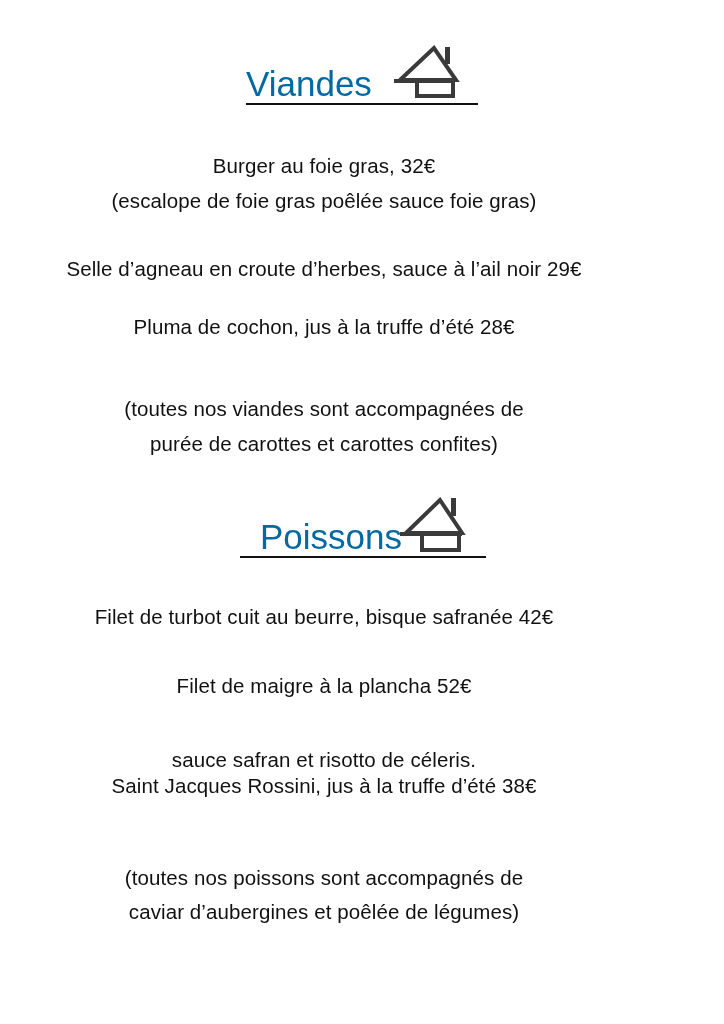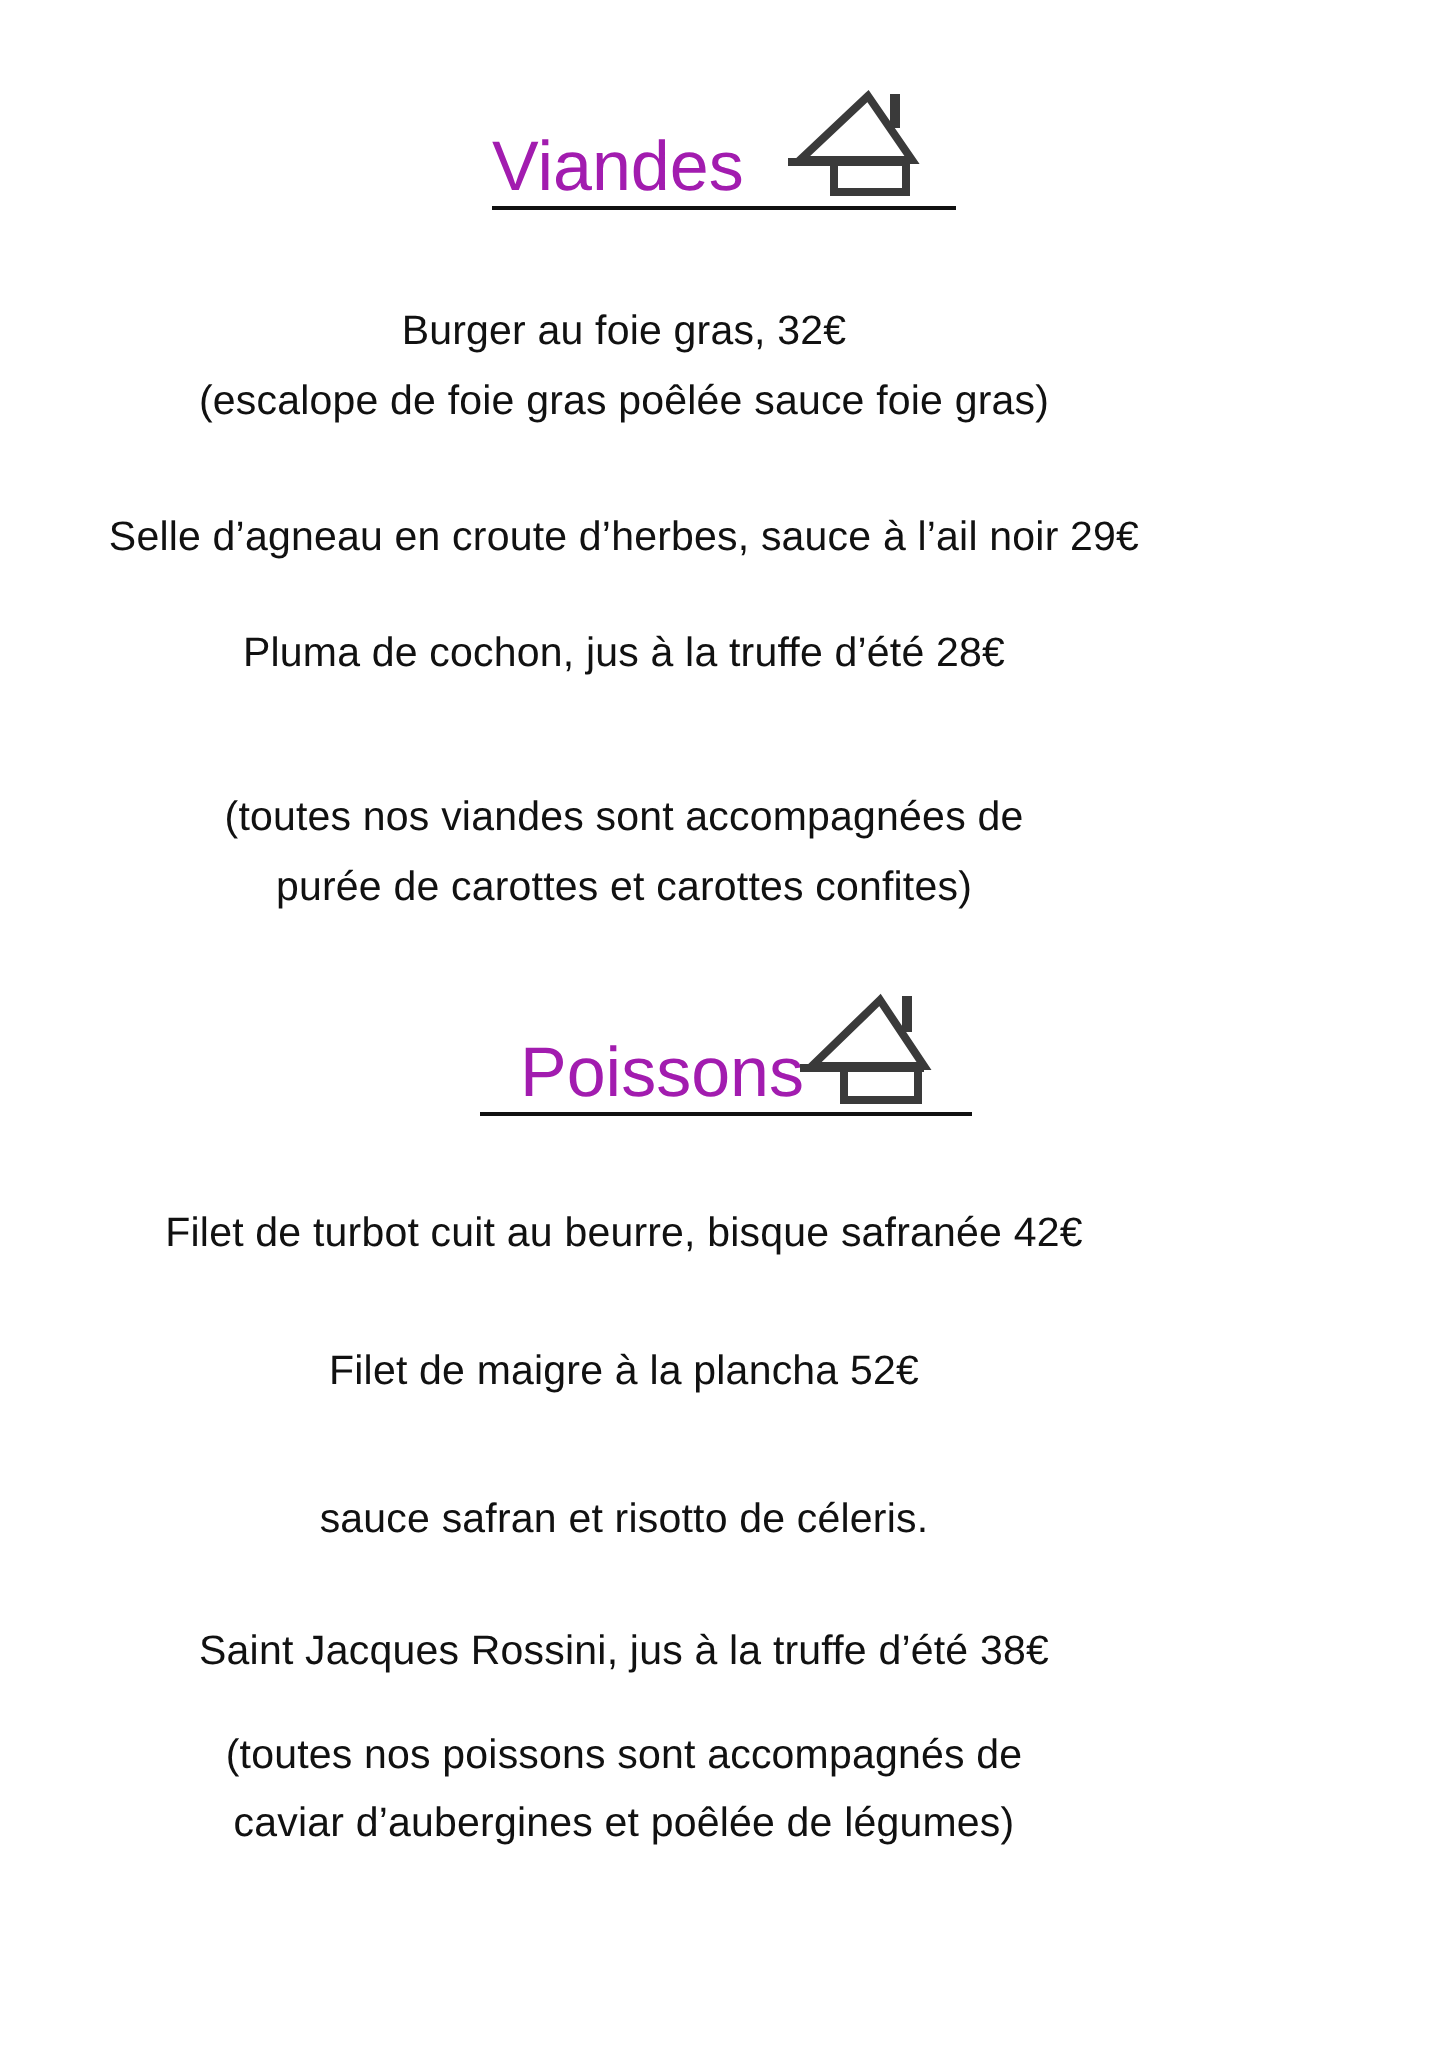--- a/index.html
+++ b/index.html
@@ -17,27 +17,28 @@
     }
     .line {
       position: absolute;
       left: 0;
       width: 624px;
       text-align: center;
       font-size: 20.5px;
       line-height: 26px;
       white-space: nowrap;
       letter-spacing: 0.1px;
+      padding-left: 12px;
     }
     .heading {
       position: absolute;
       font-size: 35px;
       line-height: 40px;
       white-space: nowrap;
-      color: #a21caf;
+      color: #0369a1;
     }
     .heading-rule {
       position: absolute;
       height: 2px;
       background: #111111;
     }
     .house-icon {
       position: absolute;
     }
   </style>
@@ -81,17 +82,17 @@
     <rect x="24" y="39" width="37" height="16" fill="none" stroke="#3a3a3a" stroke-width="4"></rect>
   </svg>
 
   <div class="heading-rule" style="left:240px; top:556px; width:246px;"></div>
 
   <div class="line" style="top:604px;">Filet de turbot cuit au beurre, bisque safranée 42€</div>
 
   <div class="line" style="top:673px;">Filet de maigre à la plancha 52€</div>
   <div class="line" style="top:724px;margin-top:23px;">sauce safran et risotto de céleris.</div>
 
-  <div class="line" style="top:773px;margin-top:40px;">Saint Jacques Rossini, jus à la truffe d’été 38€</div>
+  <div class="line" style="top:773px;">Saint Jacques Rossini, jus à la truffe d’été 38€</div>
 
   <div class="line" style="top:865px;">(toutes nos poissons sont accompagnés de</div>
   <div class="line" style="top:899px;">caviar d’aubergines et poêlée de légumes)</div>
 </div>
 
 </body></html>

